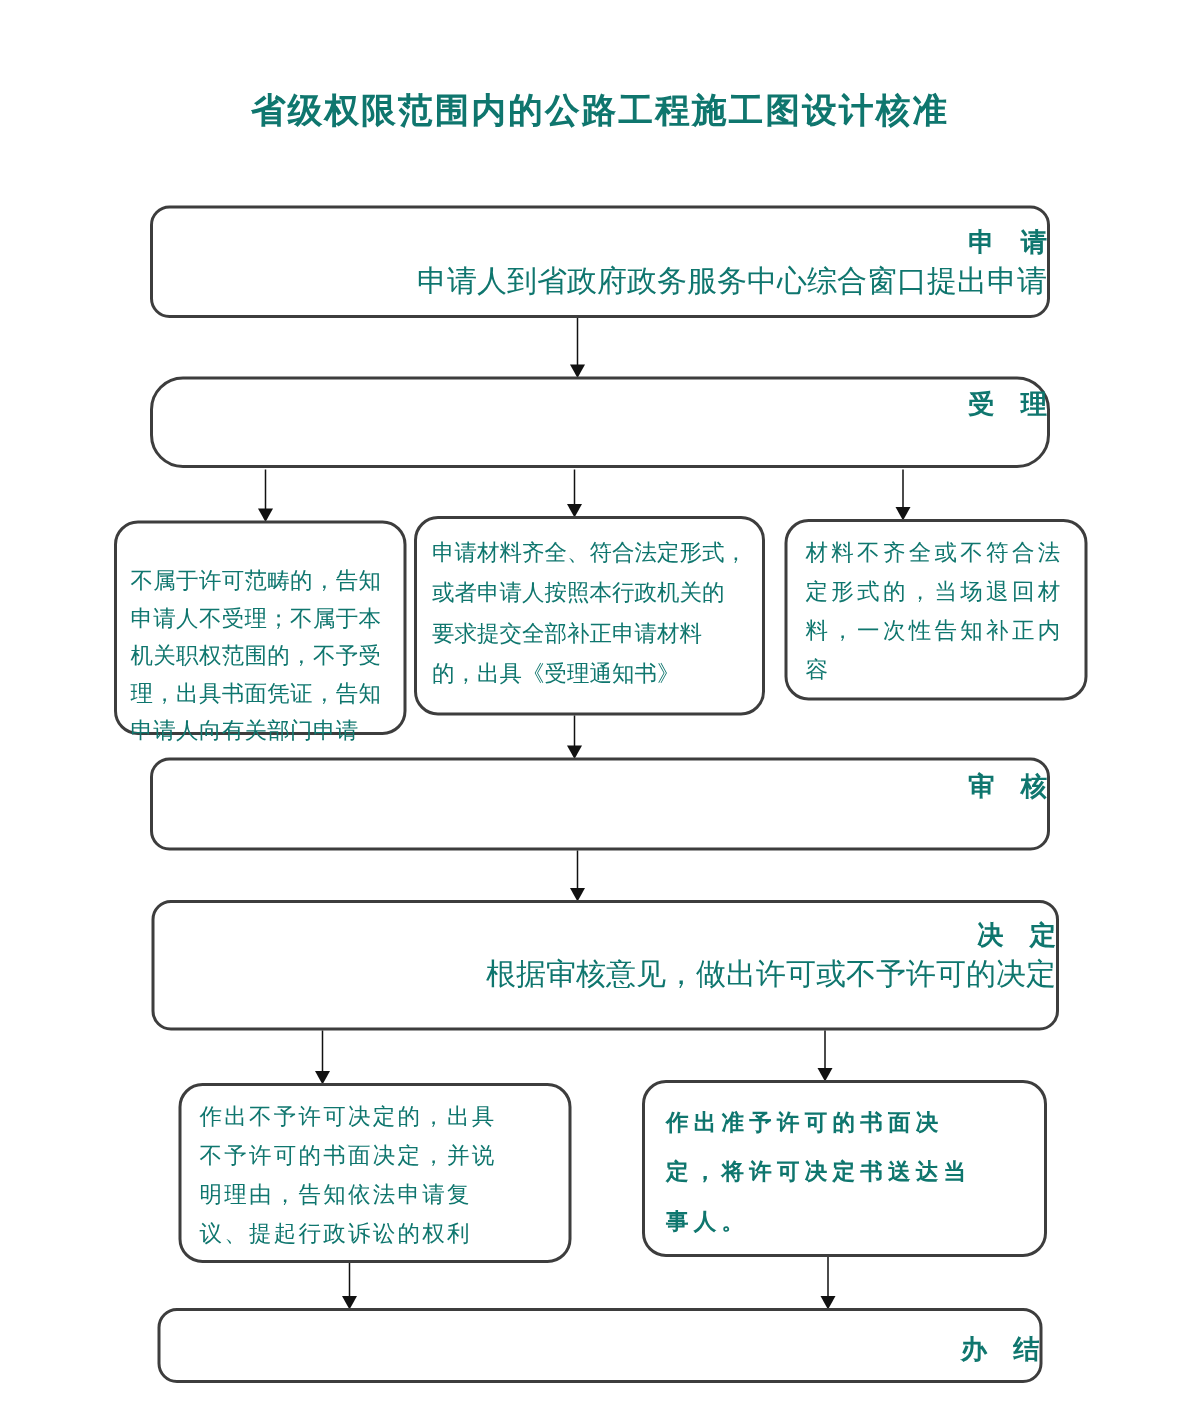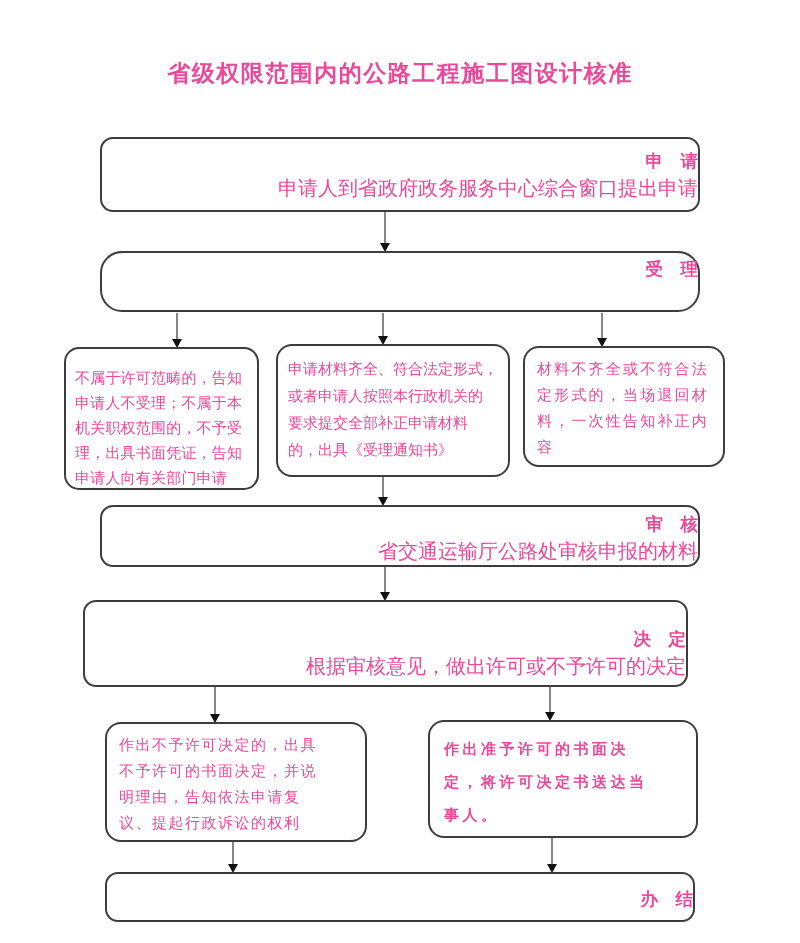--- a/index.html
+++ b/index.html
@@ -2,21 +2,21 @@
 <html><head>
 <meta charset="utf-8">
 <style>
   html, body { margin: 0; padding: 0; background: #ffffff; }
   .page {
     position: relative;
     width: 800px;
     height: 943px;
     background: #ffffff;
     font-family: "Liberation Sans", sans-serif;
-    color: #ec4899;
+    color: #0f766e;
     overflow: hidden;
   }
   .title {
     position: absolute;
     left: 0; top: 58px;
     width: 100%;
     text-align: center;
     font-size: 23px;
     font-weight: bold;
     letter-spacing: 1.5px;
@@ -41,30 +41,30 @@
   }
   .node-text {
     font-size: 15px;
     white-space: pre-line;
     text-align: left;
   }
   
   #n-apply    { left:100px; top:137px; width:600px; height:75px; padding-top:9px; }
   #n-accept   { left:100px; top:251px; width:600px; height:61px; padding-top:3px;border-radius:22px; }
   #n-review   { left:100px; top:505px; width:600px; height:62px; padding-top:4px; }
-  #n-decision { left:83px;  top:600px; width:605px; height:87px; padding-top:24px; }
+  #n-decision { left:101px;  top:600px; width:605px; height:87px; padding-top:8px; }
   #n-complete { left:105px; top:872px; width:590px; height:50px; padding-top:12px; }
   
-  #n-reject   { left:64px;  top:347px; width:195px; height:143px; padding:16px 9px 0;border-radius:15px;  }
+  #n-reject   { left:76px;  top:347px; width:195px; height:143px; padding:26px 9px 0;  }
   #n-reject   .node-text { line-height:25px; letter-spacing:0.2px; }
   #n-notice   { left:276px; top:344px; width:234px; height:133px; padding:9px 10px 0; }
   #n-notice   .node-text { line-height:27px; letter-spacing:0px; }
   #n-return   { left:523px; top:346px; width:202px; height:121px; padding:8px 12px 0; }
   #n-return   .node-text { line-height:26px; letter-spacing:2.2px; }
-  #n-deny     { left:105px; top:722px; width:262px; height:120px; padding:8px 12px 0; }
+  #n-deny     { left:119px; top:722px; width:262px; height:120px; padding:8px 12px 0; }
   #n-deny     .node-text { line-height:26px; letter-spacing:1.5px; }
   #n-grant    { left:428px; top:720px; width:270px; height:118px; padding:10px 14px 0; }
   #n-grant    .node-text { line-height:33px; letter-spacing:3.5px;font-weight:bold; }
   
   .varrow { position: absolute; width: 12px; }
   .varrow .shaft {
     position: absolute; left: 50%; top: 0; bottom: 8px;
     width: 0; border-left: 1.6px solid #111111;
     transform: translateX(-50%);
     display: block;
@@ -142,21 +142,20 @@
 容</div>
   </div>
 
   <div class="varrow" id="a5">
     <i class="shaft"></i>
     <i class="head"></i>
   </div>
 
   <div class="node wide" id="n-review">
     <div class="node-label">审　核</div>
-    <div class="node-desc">省交通运输厅公路处审核申报的材料</div>
   </div>
 
   <div class="varrow" id="a6">
     <i class="shaft"></i>
     <i class="head"></i>
   </div>
 
   <div class="node wide" id="n-decision">
     <div class="node-label">决　定</div>
     <div class="node-desc">根据审核意见，做出许可或不予许可的决定</div>

